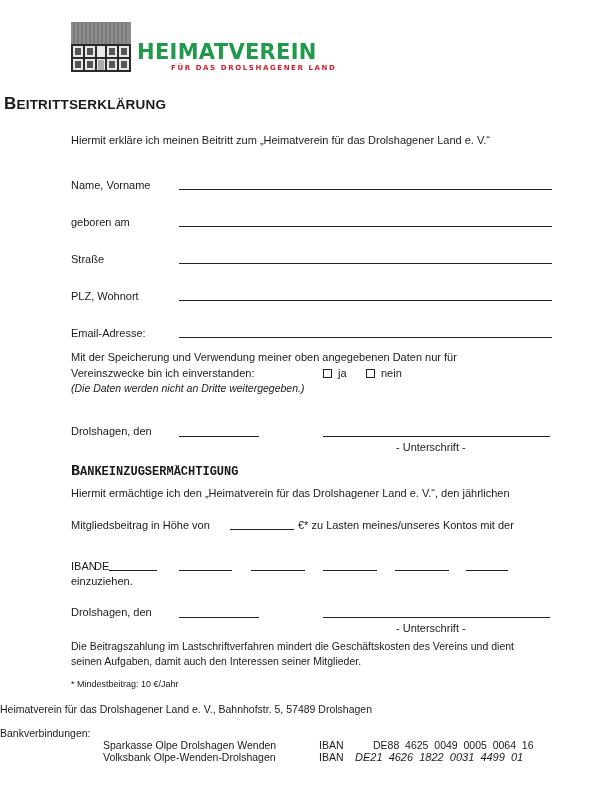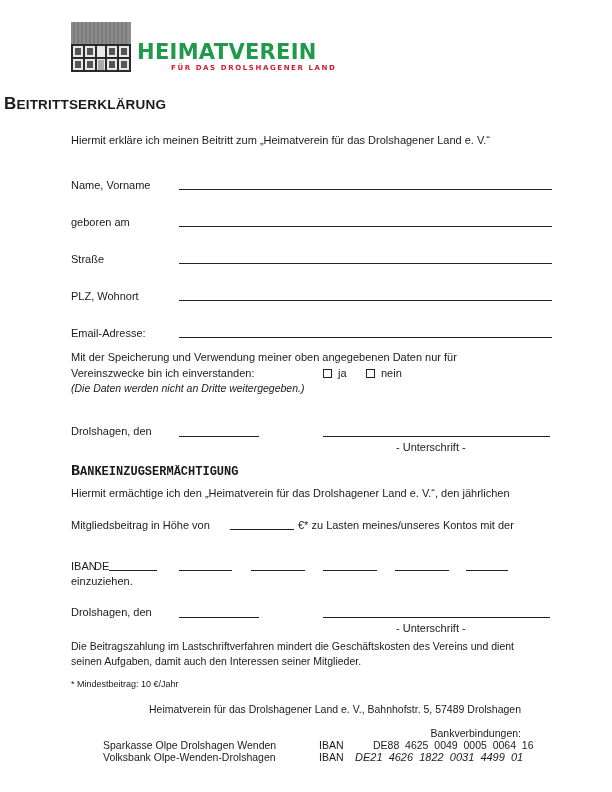--- a/index.html
+++ b/index.html
@@ -12,21 +12,21 @@
                font-size:21px; color:#1f9a4a; letter-spacing:0.3px; }
   .logo-sub { position:absolute; left:138px; top:64px; font-family:"DejaVu Sans", sans-serif; font-weight:bold;
               font-size:7px; color:#d21d2a; letter-spacing:1.6px;margin-left:33px; }
   .title { position:absolute; left:4px; width:612px; top:94px; text-align:left; font-weight:bold; font-size:13.5px; letter-spacing:0.2px; }
   .title .big { font-size:17px; }
   .sec-title { position:absolute; left:71px; top:463px; font-weight:bold; font-size:12px;font-family:Liberation Mono, monospace; }
   .sec-title .big { font-size:15px; }
   .italic { font-style:italic; font-size:10.5px; }
   .small { font-size:9px; }
   .checkbox { display:inline-block; width:7px; height:7px; border:1px solid #222; vertical-align:middle; margin-right:6px; position:relative; top:-1px; }
-  .center { position:absolute; left:0; width:521px; text-align:right; }
+  .center { position:absolute; left:0; width:521px; text-align:left; }
 </style>
 </head>
 <body>
 
 <div class="logo-pic">
   <svg width="60" height="50" viewBox="0 0 60 50">
     <rect x="0" y="0" width="60" height="22" fill="#8c8c8c"></rect>
     <g stroke="#6a6a6a" stroke-width="1">
       <line x1="3" y1="0" x2="3" y2="22"></line>
         <line x1="7" y1="0" x2="7" y2="22"></line>

